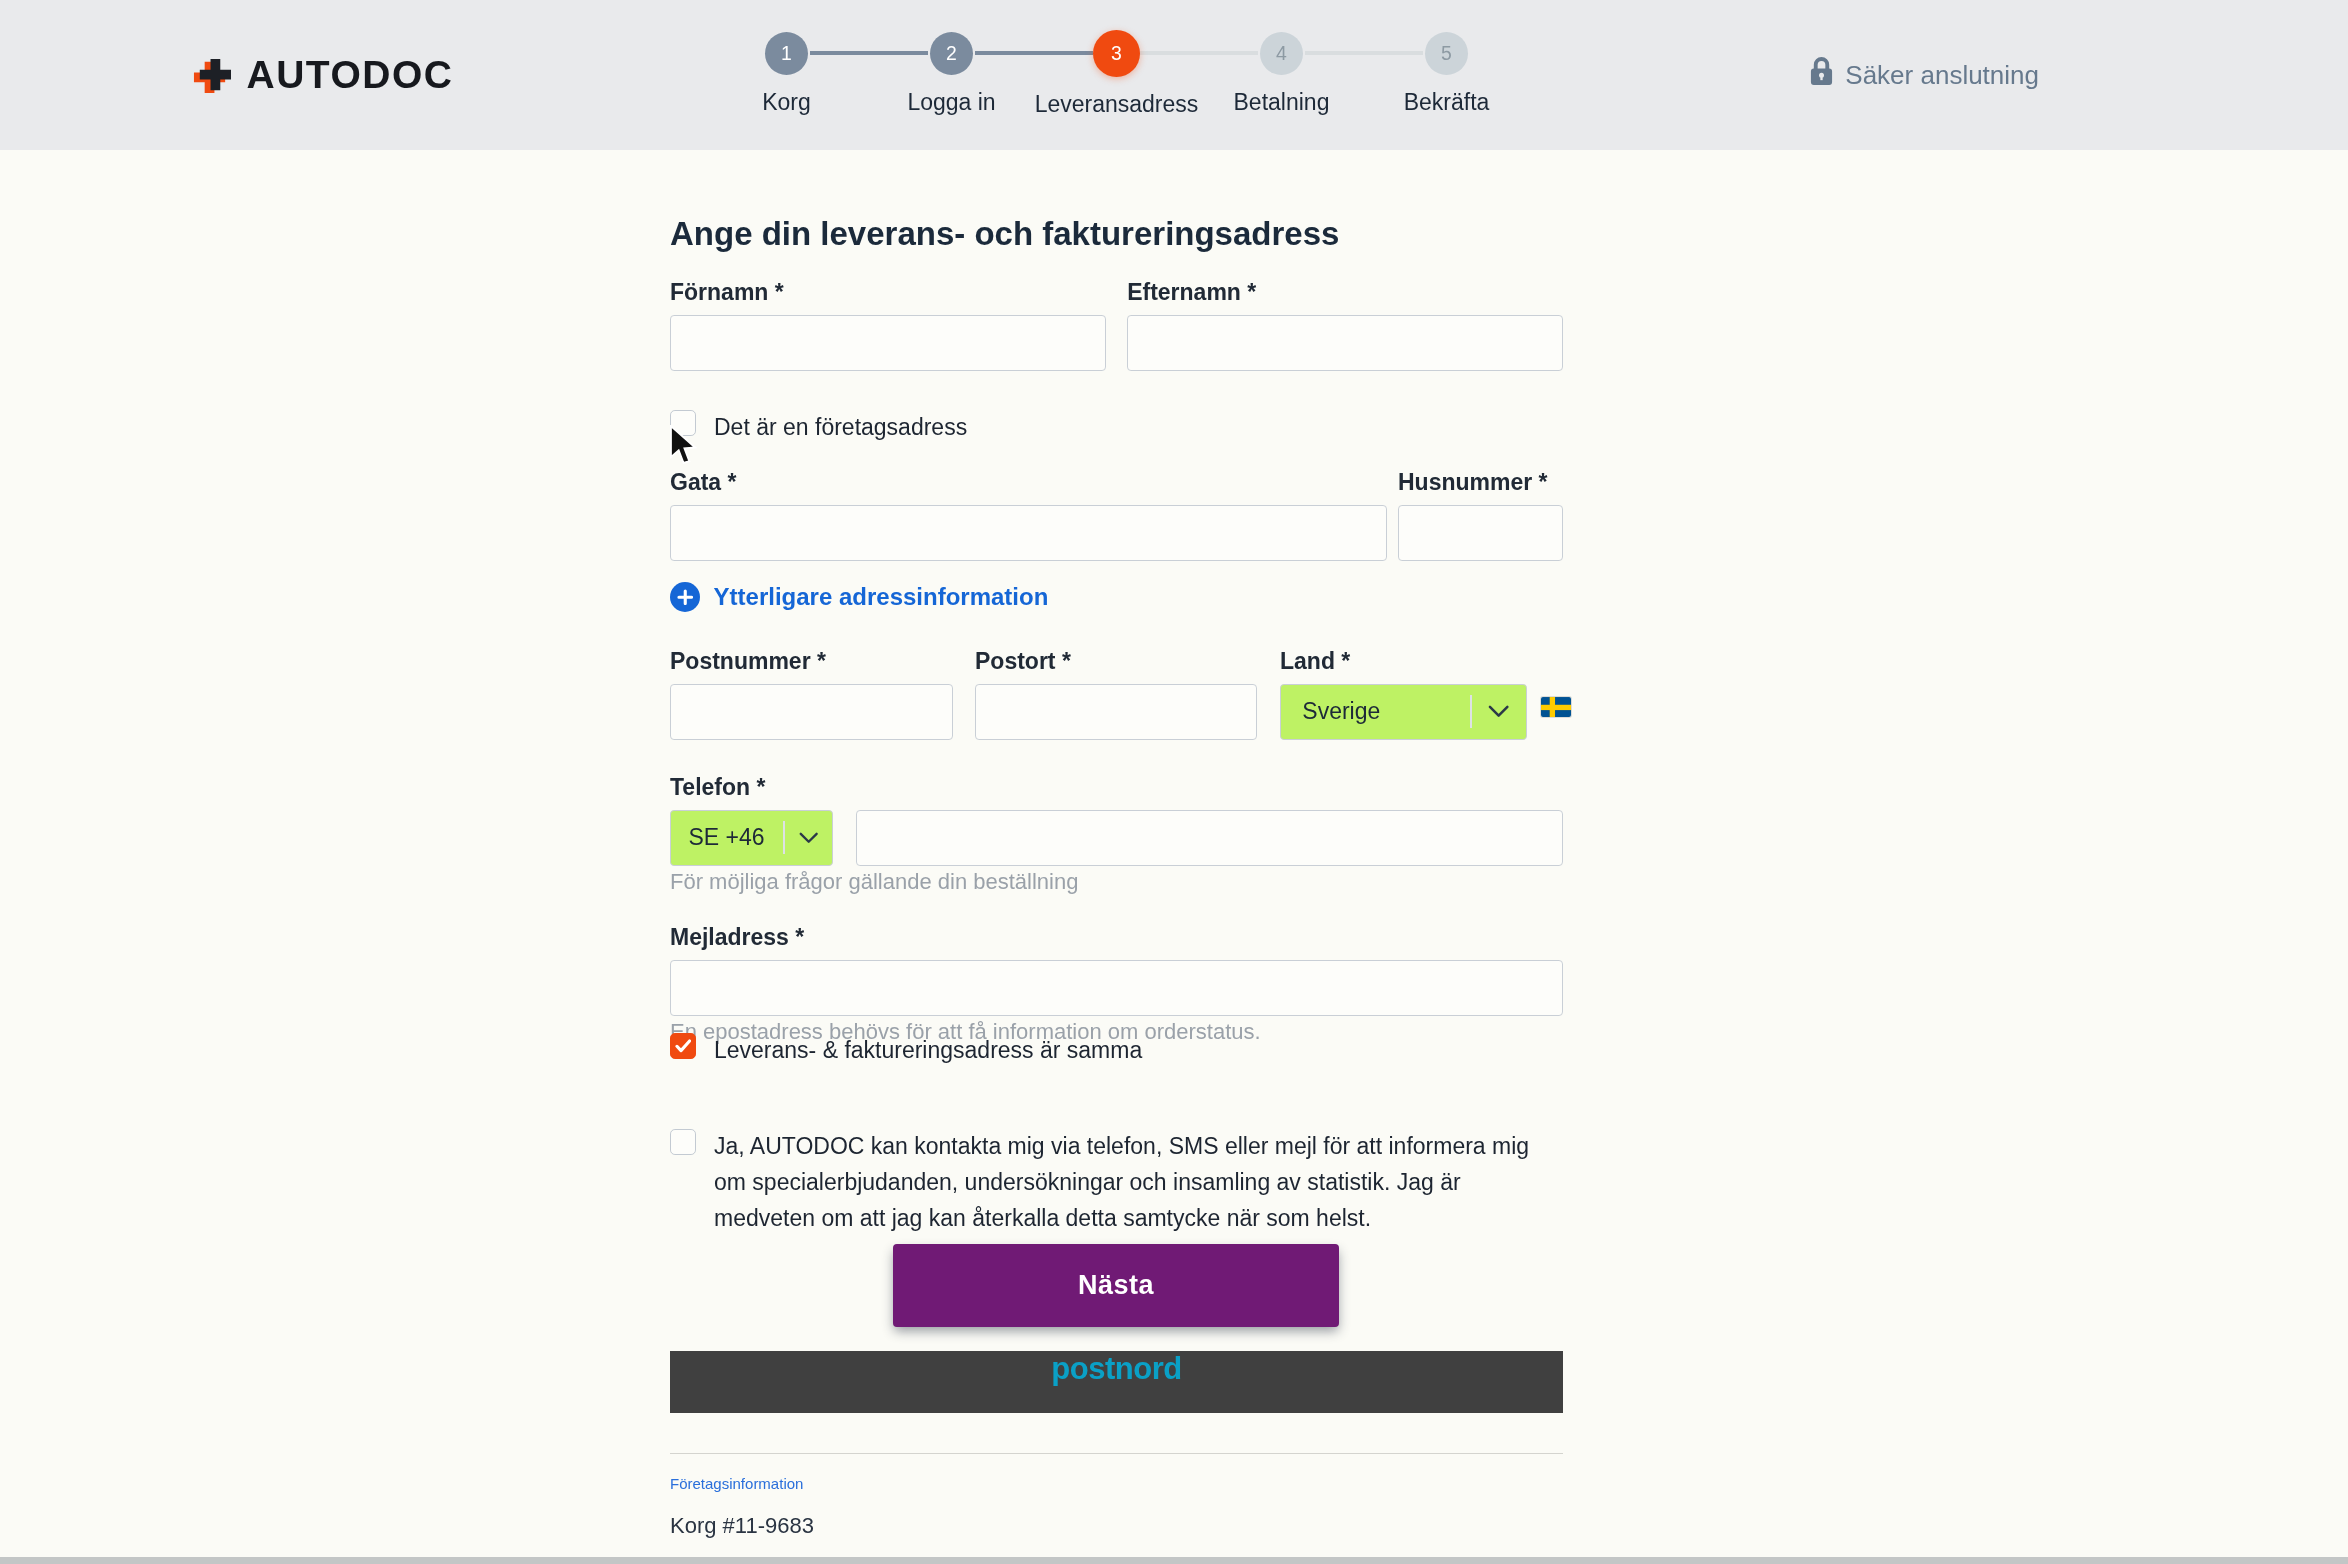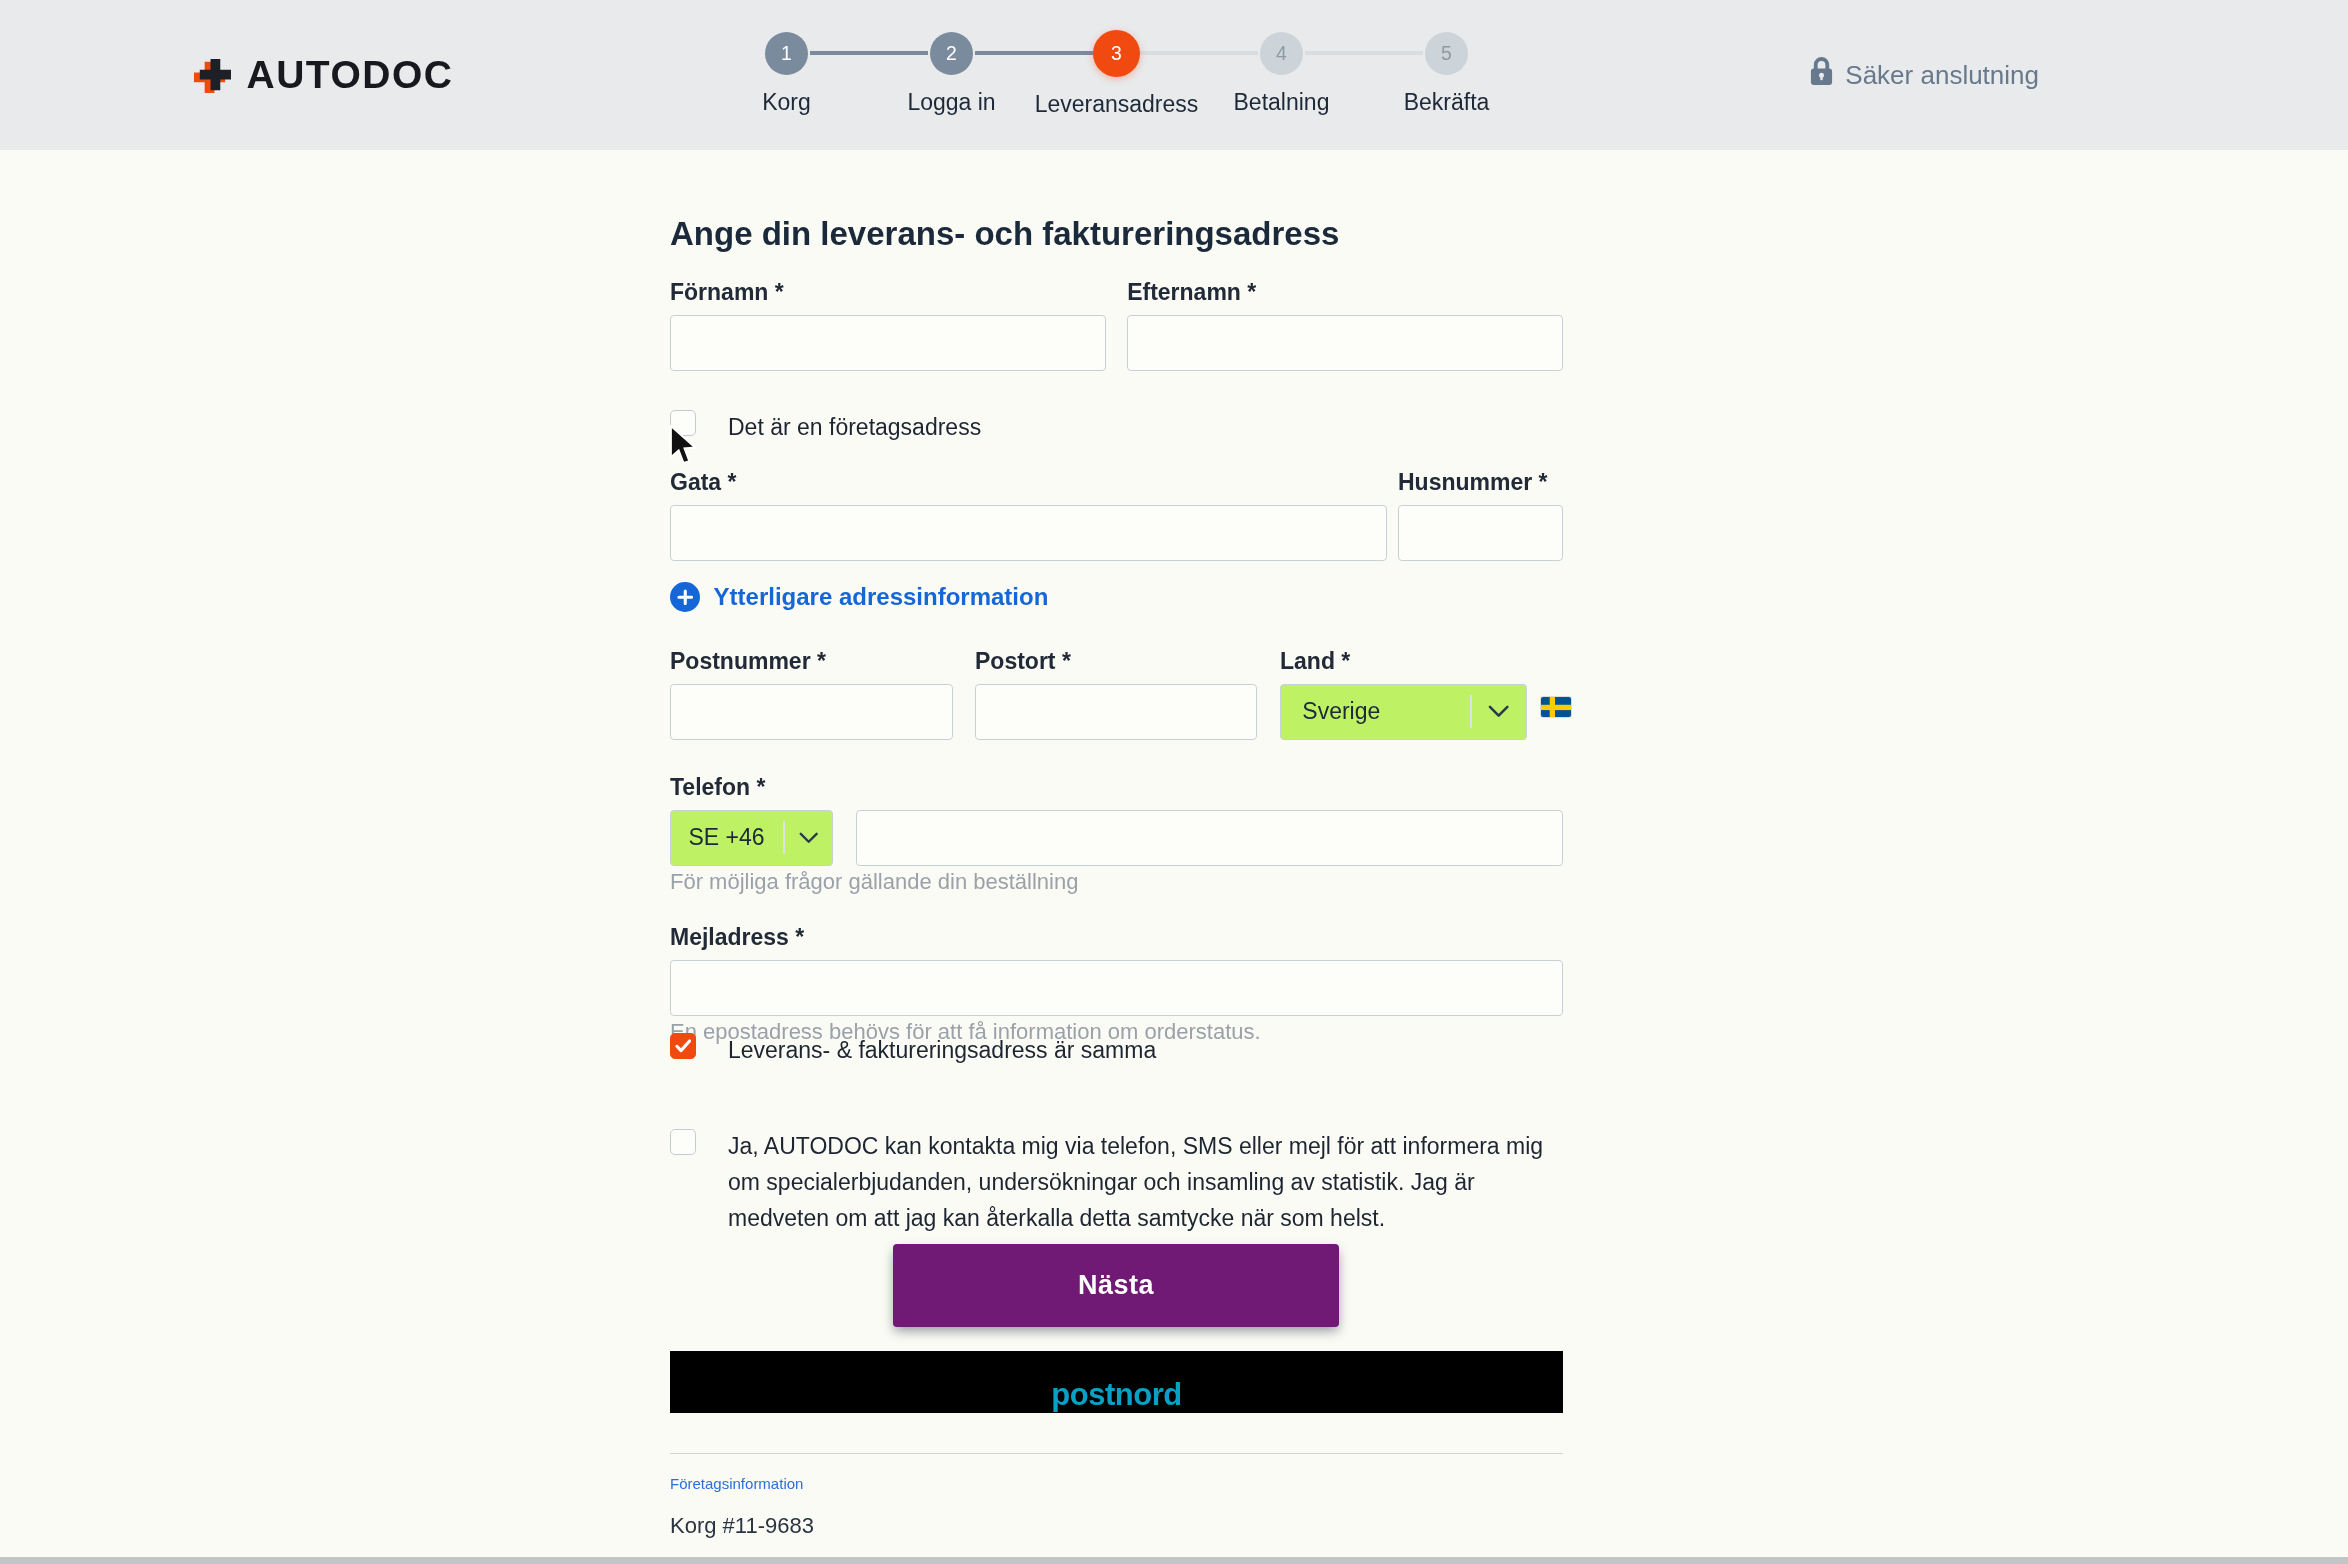--- a/index.html
+++ b/index.html
@@ -38,21 +38,21 @@
   .t-input { height:56px; width:100%; border:1.9px solid #c9cfd6; border-radius:3.9px; background:#fdfdfa;
              font-size:23px; color:#1d2938; padding:0 15.5px; outline:none; font-family:inherit; }
 
   .row { position:absolute; left:0; width:893px; display:flex; }
   .row-names { top:279px; gap:21.3px; }
   .row-names .field { flex:1; }
   .row-street { top:469px; gap:11px; }
   .field-street { flex:1; }
   .field-houseno { width:165px; flex:0 0 auto; }
 
-  .check-row { position:absolute; left:0; display:flex; align-items:flex-start; gap:32px; cursor:default; }
+  .check-row { position:absolute; left:0; display:flex; align-items:flex-start; gap:18px; cursor:default; }
   .check-company { top:409px; }
   .checkbox { width:26px; height:26px; border:1.9px solid #c3cad2; border-radius:4.9px; background:#fdfdfa; flex:0 0 auto; margin-top:1px;
               display:flex; align-items:center; justify-content:center; }
   .checkbox--checked { background:#f04a10; border-color:#f04a10; }
   .check-label { font-size:23px; color:#1d2531; line-height:36px; max-width:854px; }
 
   .addr-link { position:absolute; top:582px; left:0; display:flex; align-items:center; gap:13.6px; cursor:pointer; }
   .plus-circle { width:30px; height:30px; border-radius:50%; background:#1566d6; display:flex; align-items:center; justify-content:center; }
   .addr-link-text { font-size:24px; font-weight:700; color:#1566d6; }
 
@@ -78,22 +78,22 @@
   .field-email { flex:1; }
   .hint-email { top:1019px; }
 
   .check-same { top:1032px; }
   .check-consent { top:1128px; }
 
   .next-btn { position:absolute; top:1244px; left:223px; width:446px; height:83px; background:#701a75; border:none; border-radius:3.9px;
               color:#fff; font-size:27px; font-weight:700; letter-spacing:0.5px; cursor:pointer; font-family:inherit;
               box-shadow:0 5.8px 11.6px -1.9px rgba(24,34,54,.45); }
 
-  .carrier-bar { position:absolute; top:1351px; left:0; width:893px; height:62px; background:#000000; display:flex;
-                 align-items:flex-end; justify-content:center; }
+  .carrier-bar { position:absolute; top:1351px; left:0; width:893px; height:62px; background:#404040; display:flex;
+                 align-items:flex-start; justify-content:center; }
   .postnord-logo { font-size:31px; font-weight:800; letter-spacing:-0.5px; color:#0aa0c6; }
 
   .footer-divider { position:absolute; top:1453px; left:0; width:893px; height:0; border-top:1px solid #d4d4cf; }
   .company-link { position:absolute; top:1475px; left:0; font-size:15px; color:#2a6fdb; cursor:pointer; text-decoration:none; }
   .cart-ref { position:absolute; top:1505px; left:0; font-size:22px; color:#2a3442;margin-top:8px; }
 
   .bottom-strip { position:absolute; bottom:0; left:0; width:100%; height:6.8px; background:#c3c6c6; }
 
   .cursor { position:absolute; left:668px; top:425px; z-index:50; pointer-events:none; }
 </style>

